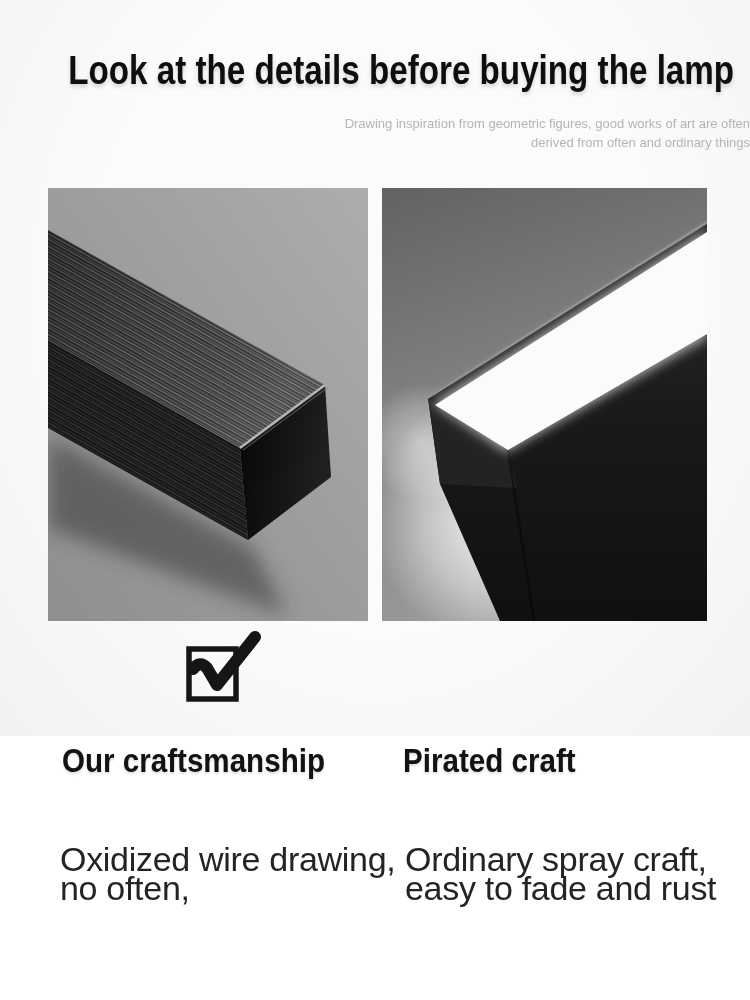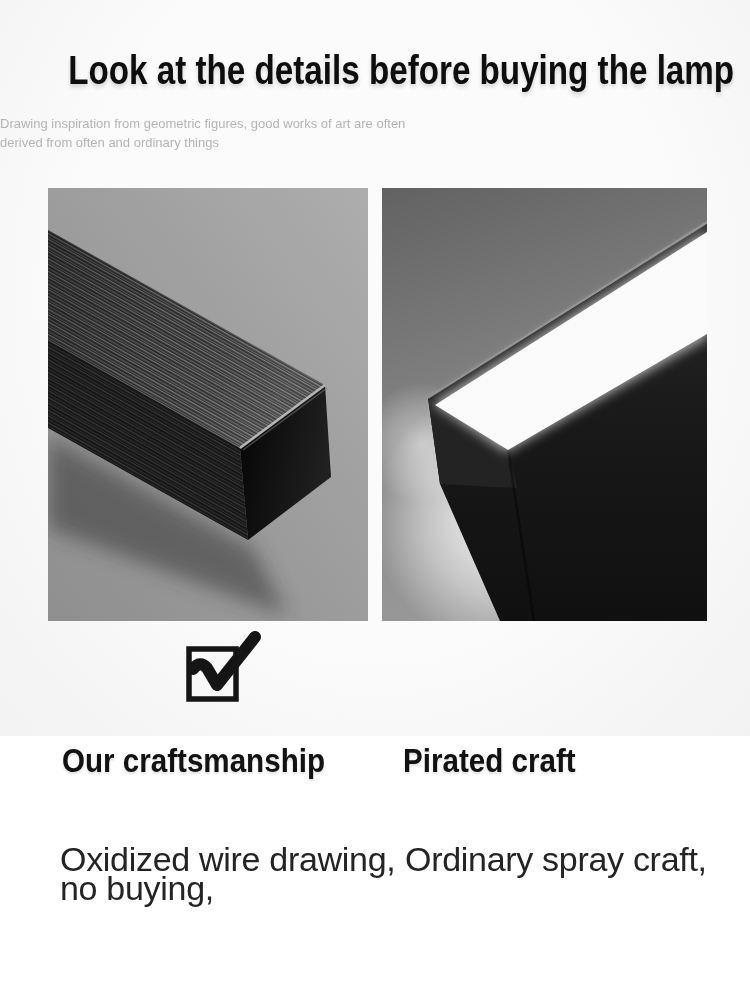--- a/index.html
+++ b/index.html
@@ -20,21 +20,21 @@
   .title-wrap .t{
     display:inline-block;
     transform:scaleX(0.83);
     transform-origin:50% 50%;
     font-size:40px;font-weight:bold;color:#0e0e0e;
     letter-spacing:0px;
     text-shadow:0 3px 5px rgba(0,0,0,0.16);
   }
   .subtitle{
     position:absolute;top:114px;left:0;width:750px;
-    text-align:left;
+    text-align:right;
     font-size:13px;line-height:19px;color:#b4b4b4;
   }
   .photo{
     position:absolute;top:188px;display:block;
   }
   .photo.left{left:48px;}
   .photo.right{left:382px;}
   .checkbox{
     position:absolute;left:180px;top:628px;display:block;
   }
@@ -146,19 +146,20 @@
   <svg class="checkbox" width="88" height="82" viewBox="0 0 88 82">
     <rect x="9" y="21" width="47" height="50" fill="none" stroke="#151515" stroke-width="5.5"></rect>
     <path d="M13,41 Q20,32 27,40 L37,57 L75,9" fill="none" stroke="#151515" stroke-width="12" stroke-linecap="round" stroke-linejoin="round"></path>
   </svg>
 
   <div class="col-heading left">Our craftsmanship</div>
   <div class="col-heading right">Pirated craft</div>
 
   <div class="col-desc left">
     <div>Oxidized wire drawing,</div>
-    <div>no buying,</div>
+    <div>no often,</div>
   </div>
   <div class="col-desc right">
     <div>Ordinary spray craft,</div>
+    <div>easy to fade and rust</div>
   </div>
 
 </div>
 
 </body></html>

